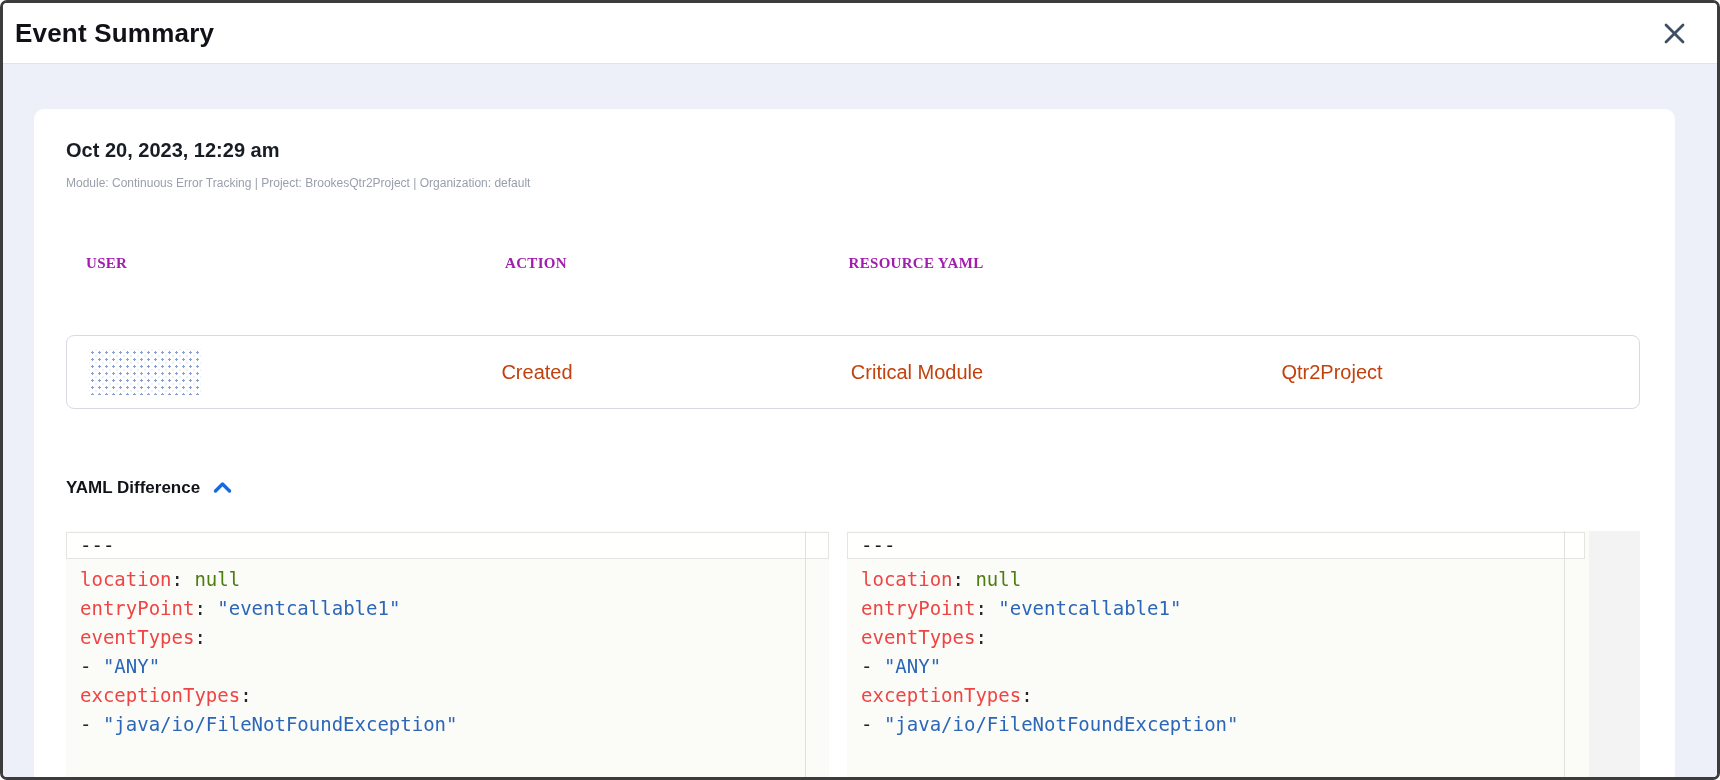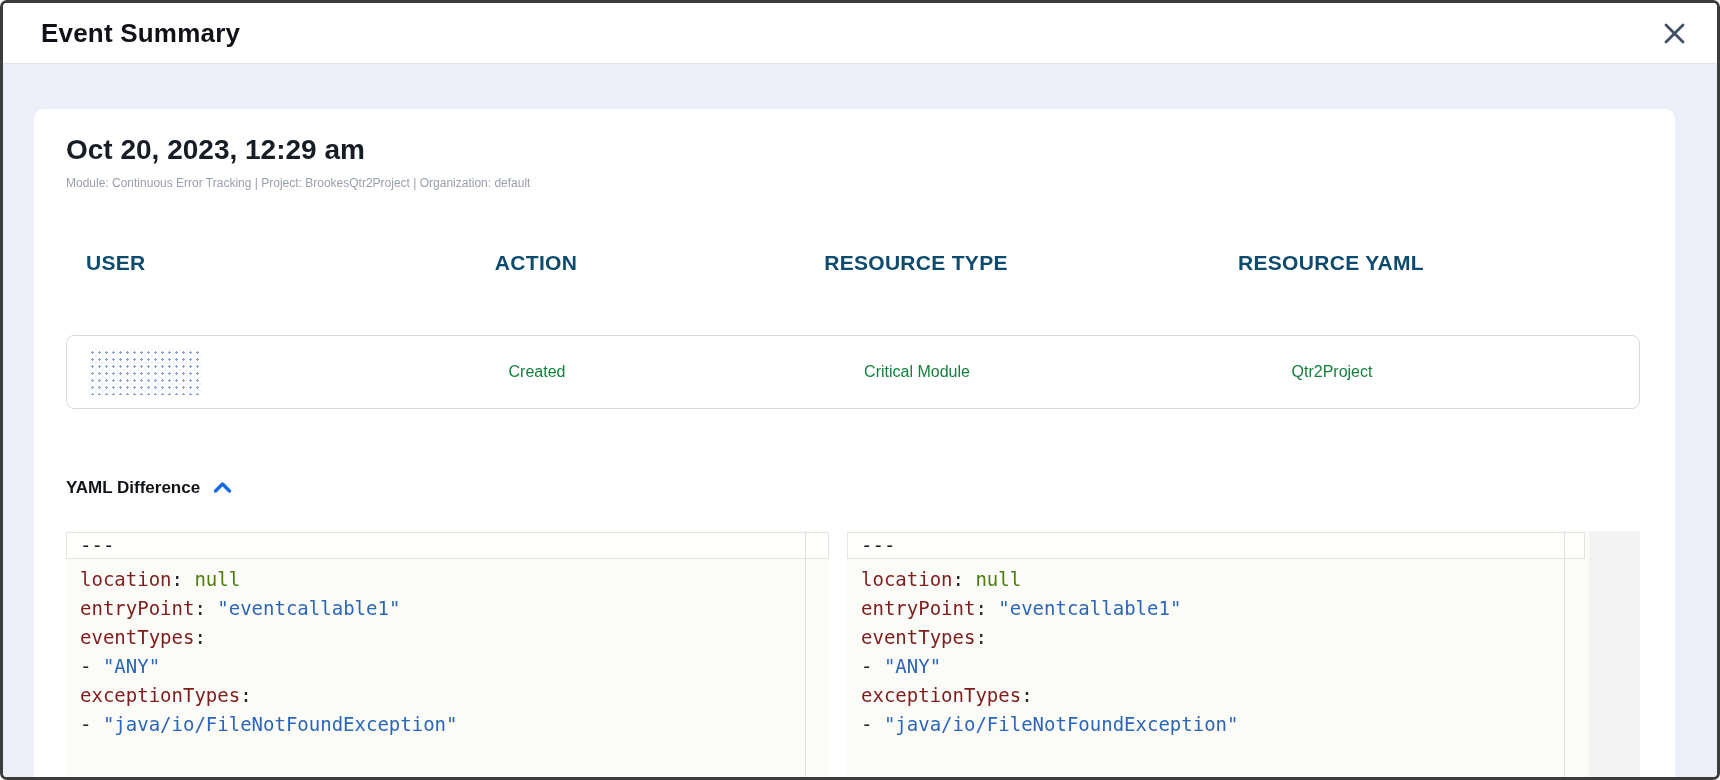--- a/index.html
+++ b/index.html
@@ -1,36 +1,36 @@
 <!DOCTYPE html>
 <html><head>
 <meta charset="utf-8">
 <style>
   html,body{margin:0;padding:0;width:1720px;height:780px;overflow:hidden;background:#fff;
     font-family:"Liberation Sans",sans-serif;}
   .modal{box-sizing:border-box;width:1720px;height:780px;border:3px solid #3c3c3c;
     border-radius:7px;overflow:hidden;background:#fff;display:flex;flex-direction:column;}
   .modal-header{height:61px;flex:0 0 61px;display:flex;align-items:center;
-    justify-content:space-between;padding:0 30px 0 38px;background:#fff;
+    justify-content:space-between;padding:0 30px 0 12px;background:#fff;
     border-bottom:1px solid #e2e3ea;box-sizing:border-box;}
   .modal-title{font-size:26px;font-weight:700;color:#101217;letter-spacing:.2px;}
   .close-btn{width:26px;height:26px;display:flex;align-items:center;justify-content:center;
     cursor:pointer;}
   .modal-body{flex:1;background:#eef0f9;padding:45px 42px 0 31px;box-sizing:border-box;
     overflow:hidden;}
   .card{background:#fff;border-radius:10px 10px 0 0;height:100%;box-sizing:border-box;
     padding:30px 35px 0 32px;overflow:hidden;}
-  .timestamp{font-size:28px;font-weight:700;color:#181c25;line-height:22px;}
+  .timestamp{font-size:20px;font-weight:700;color:#181c25;line-height:22px;}
   .meta{margin-top:12px;font-size:12px;color:#999fab;line-height:20px;}
   .audit-grid{display:grid;grid-template-columns:370px 200px 560px 270px 1fr;align-items:center;}
   .audit-table{margin-top:62px;}
-  .th{font-size:21px;font-weight:700;color:#0c4a6e;letter-spacing:.3px;text-align:center;height:16px;line-height:16px;}
+  .th{font-size:15px;font-weight:700;color:#a21caf;letter-spacing:.3px;text-align:center;height:16px;line-height:16px;font-family:Liberation Serif, serif;}
   .th-user{text-align:left;padding-left:20px;}
   .row-box{margin-top:64px;border:1px solid #d8dae3;border-radius:8px;height:74px;box-sizing:border-box;}
-  .cell{font-size:16px;color:#15803d;text-align:center;}
+  .cell{font-size:20px;color:#c2410c;text-align:center;}
   .user-dots{width:112px;height:46px;margin-left:22px;
     background-image:radial-gradient(circle,#89a0d3 1px,rgba(0,0,0,0) 1.25px),
                      radial-gradient(circle,#b9c6e6 .8px,rgba(0,0,0,0) 1px);
     background-size:7px 7px,7px 7px;background-position:0 0,3.5px 3.5px;}
   .yaml-label-row{margin-top:69px;display:flex;align-items:center;gap:13px;height:19px;cursor:pointer;width:220px;}
   .yaml-label{font-size:17px;font-weight:700;color:#101317;}
   .diff{margin-top:34px;display:flex;gap:18px;height:246px;}
   .pane{position:relative;background:#fbfbf8;font-family:"DejaVu Sans Mono",monospace;
     font-size:19px;color:#1f1f1f;overflow:hidden;}
   .pane-left{flex:0 0 763px;}
@@ -38,21 +38,21 @@
   .gutter-line{position:absolute;top:0;bottom:0;width:1px;background:#e0e0de;z-index:3;}
   .pane-left .gutter-line{right:23px;}
   .pane-right .gutter-line{right:75px;}
   .pane-strip{position:absolute;top:0;bottom:0;right:0;width:51px;background:#f3f3f4;z-index:1;}
   .doc-header{position:relative;z-index:2;height:27px;line-height:25px;box-sizing:border-box;
     background:#fffffe;border:1px solid #e4e4e0;padding-left:13px;margin-top:1px;
     font-size:19px;color:#1c1c1c;}
   .pane-right .doc-header{margin-right:55px;}
   .code-lines{padding:6px 0 0 14px;}
   .code-line{height:29px;line-height:29px;white-space:pre;}
-  .tok-key{color:#7f1d1d;margin-top:24px;}
+  .tok-key{color:#ef4444;margin-top:24px;}
   .tok-punct{color:#23272b;}
   .tok-plain{color:#23272b;}
   .tok-atom{color:#4d7c0f;}
   .tok-str{color:#2b66b8;}
 </style>
 </head>
 <body>
 
 <div class="modal">
   <div class="modal-header">
@@ -68,21 +68,20 @@
   <div class="modal-body">
     <div class="card">
 
       <div class="timestamp">Oct 20, 2023, 12:29 am</div>
       <div class="meta">Module: Continuous Error Tracking | Project: BrookesQtr2Project | Organization: default</div>
 
       <div class="audit-table">
         <div class="audit-grid">
           <div class="th th-user">USER</div>
           <div class="th">ACTION</div>
-          <div class="th">RESOURCE TYPE</div>
           <div class="th">RESOURCE YAML</div>
           <div></div>
         </div>
         <div class="row-box audit-grid">
           <div class="cell" style="text-align:left;">
             <div class="user-dots"></div>
           </div>
           <div class="cell">Created</div>
           <div class="cell">Critical Module</div>
           <div class="cell">Qtr2Project</div>

